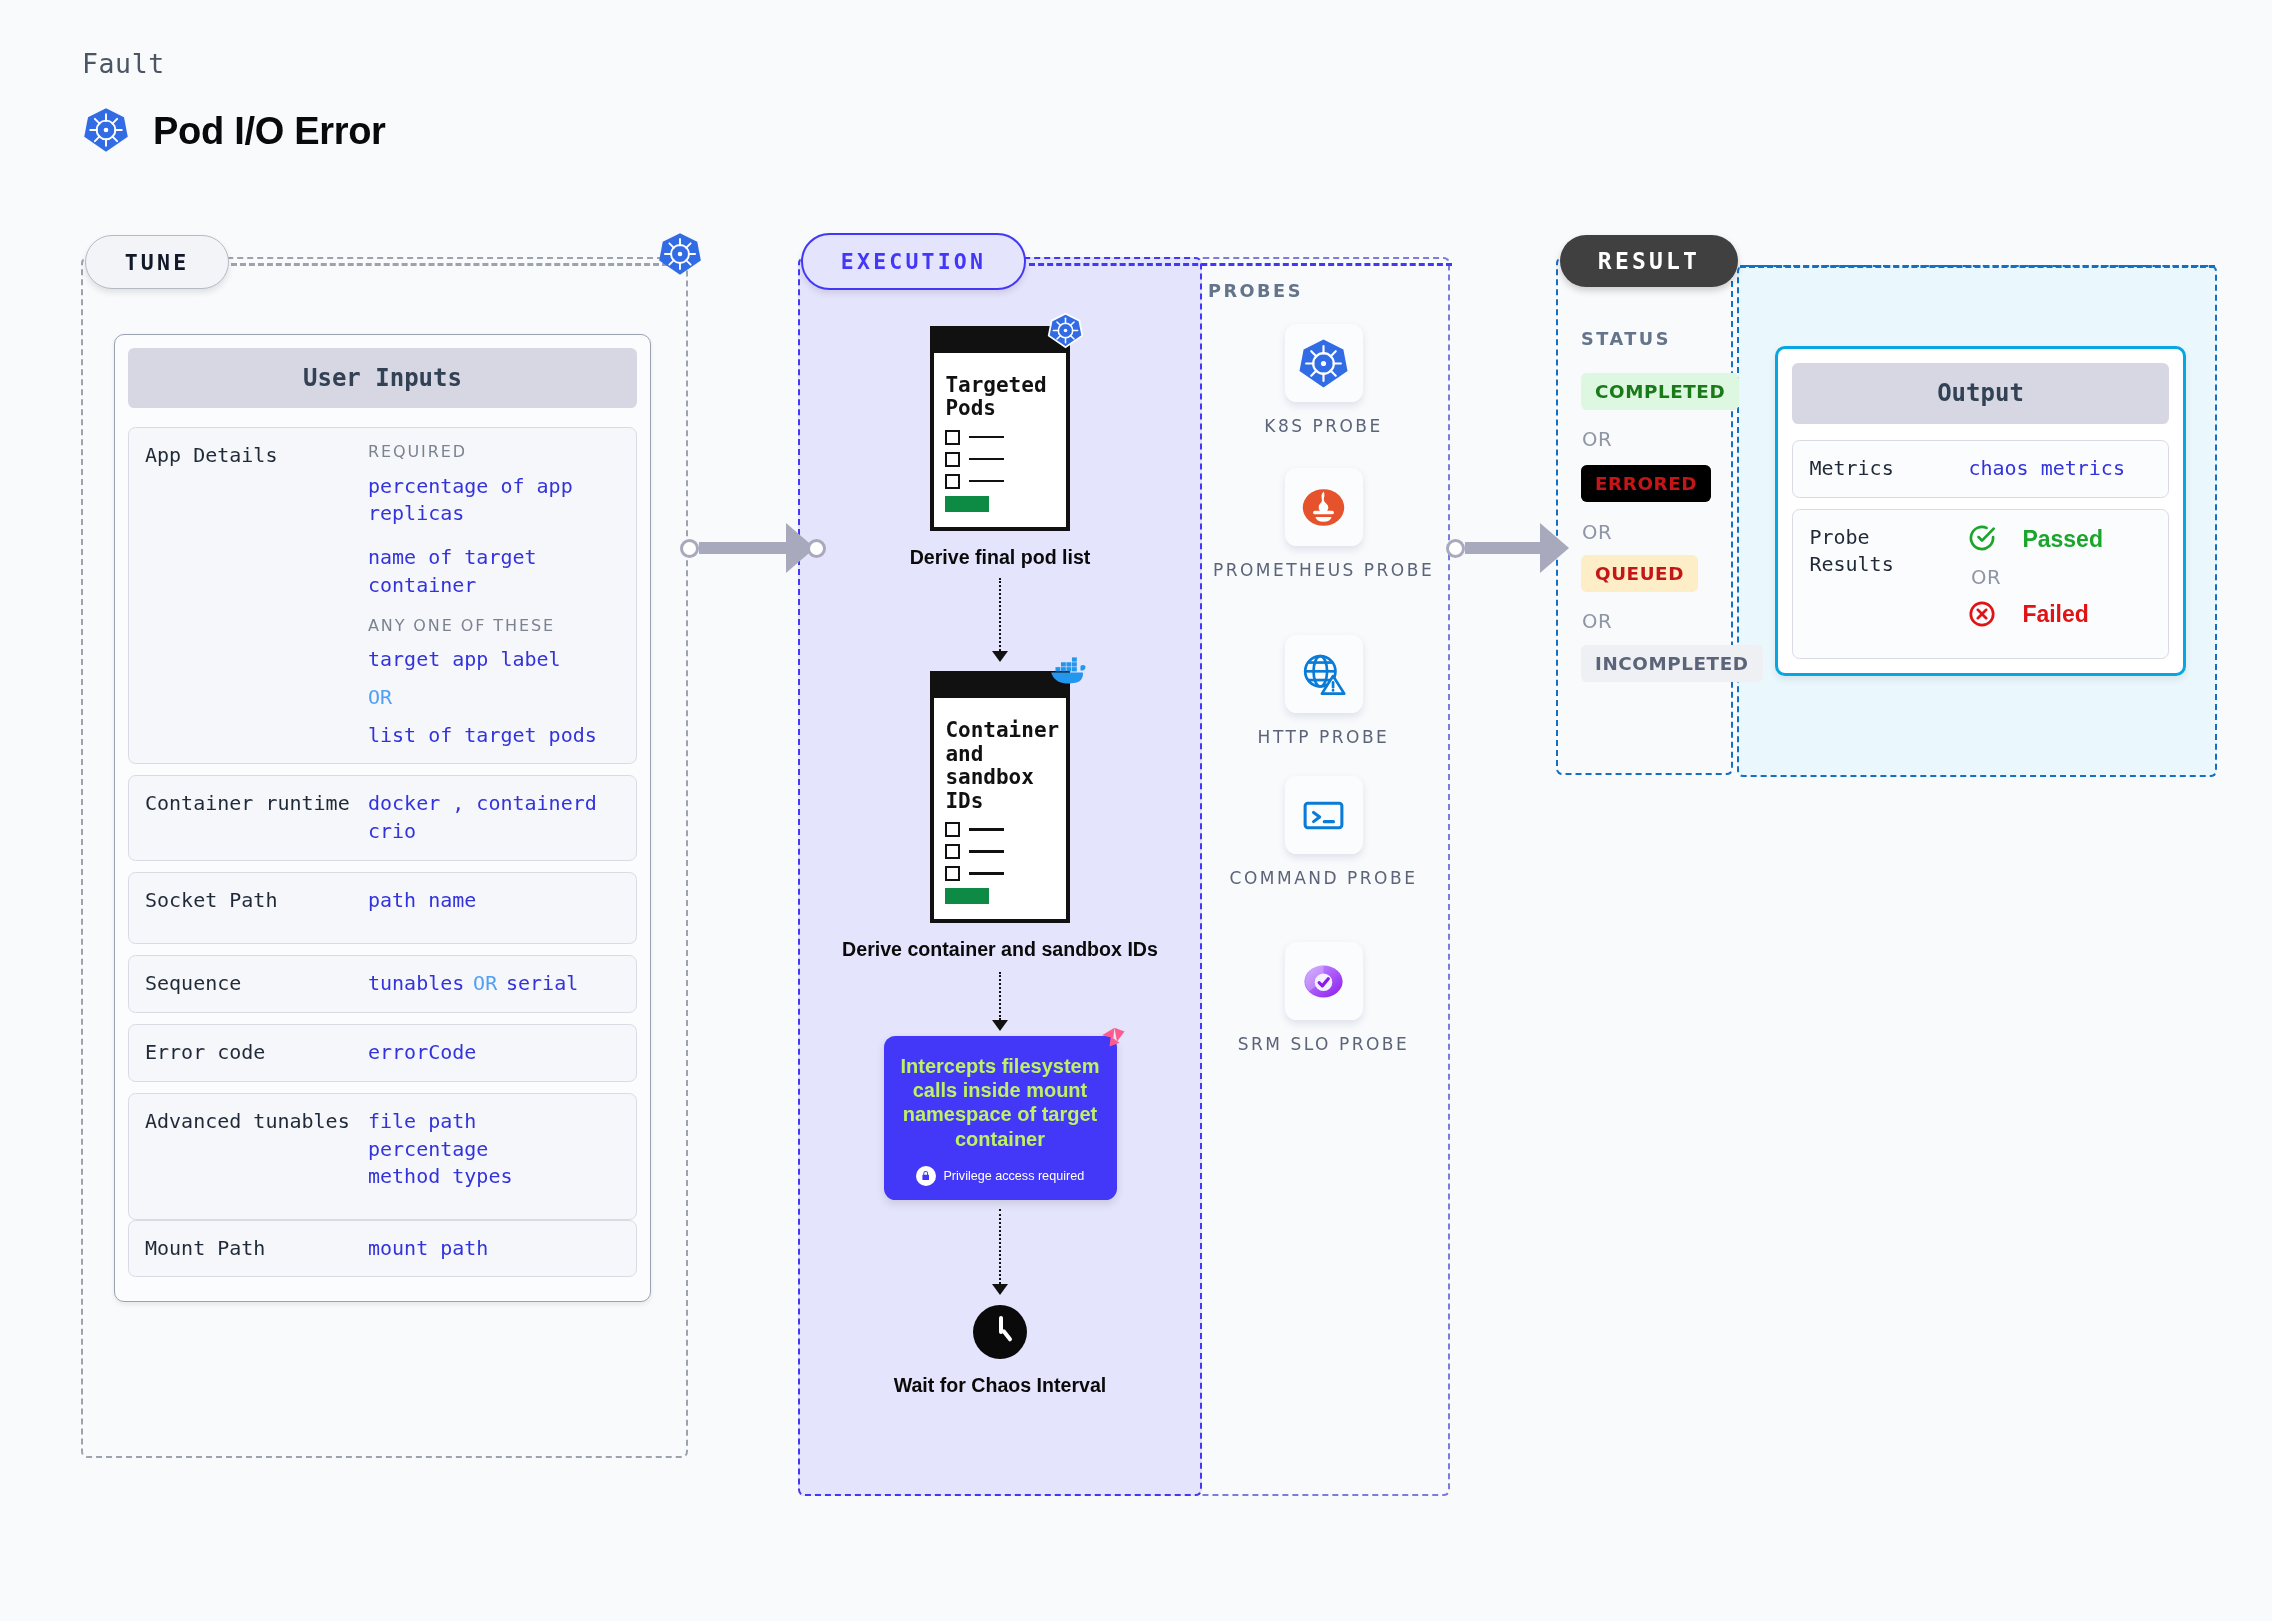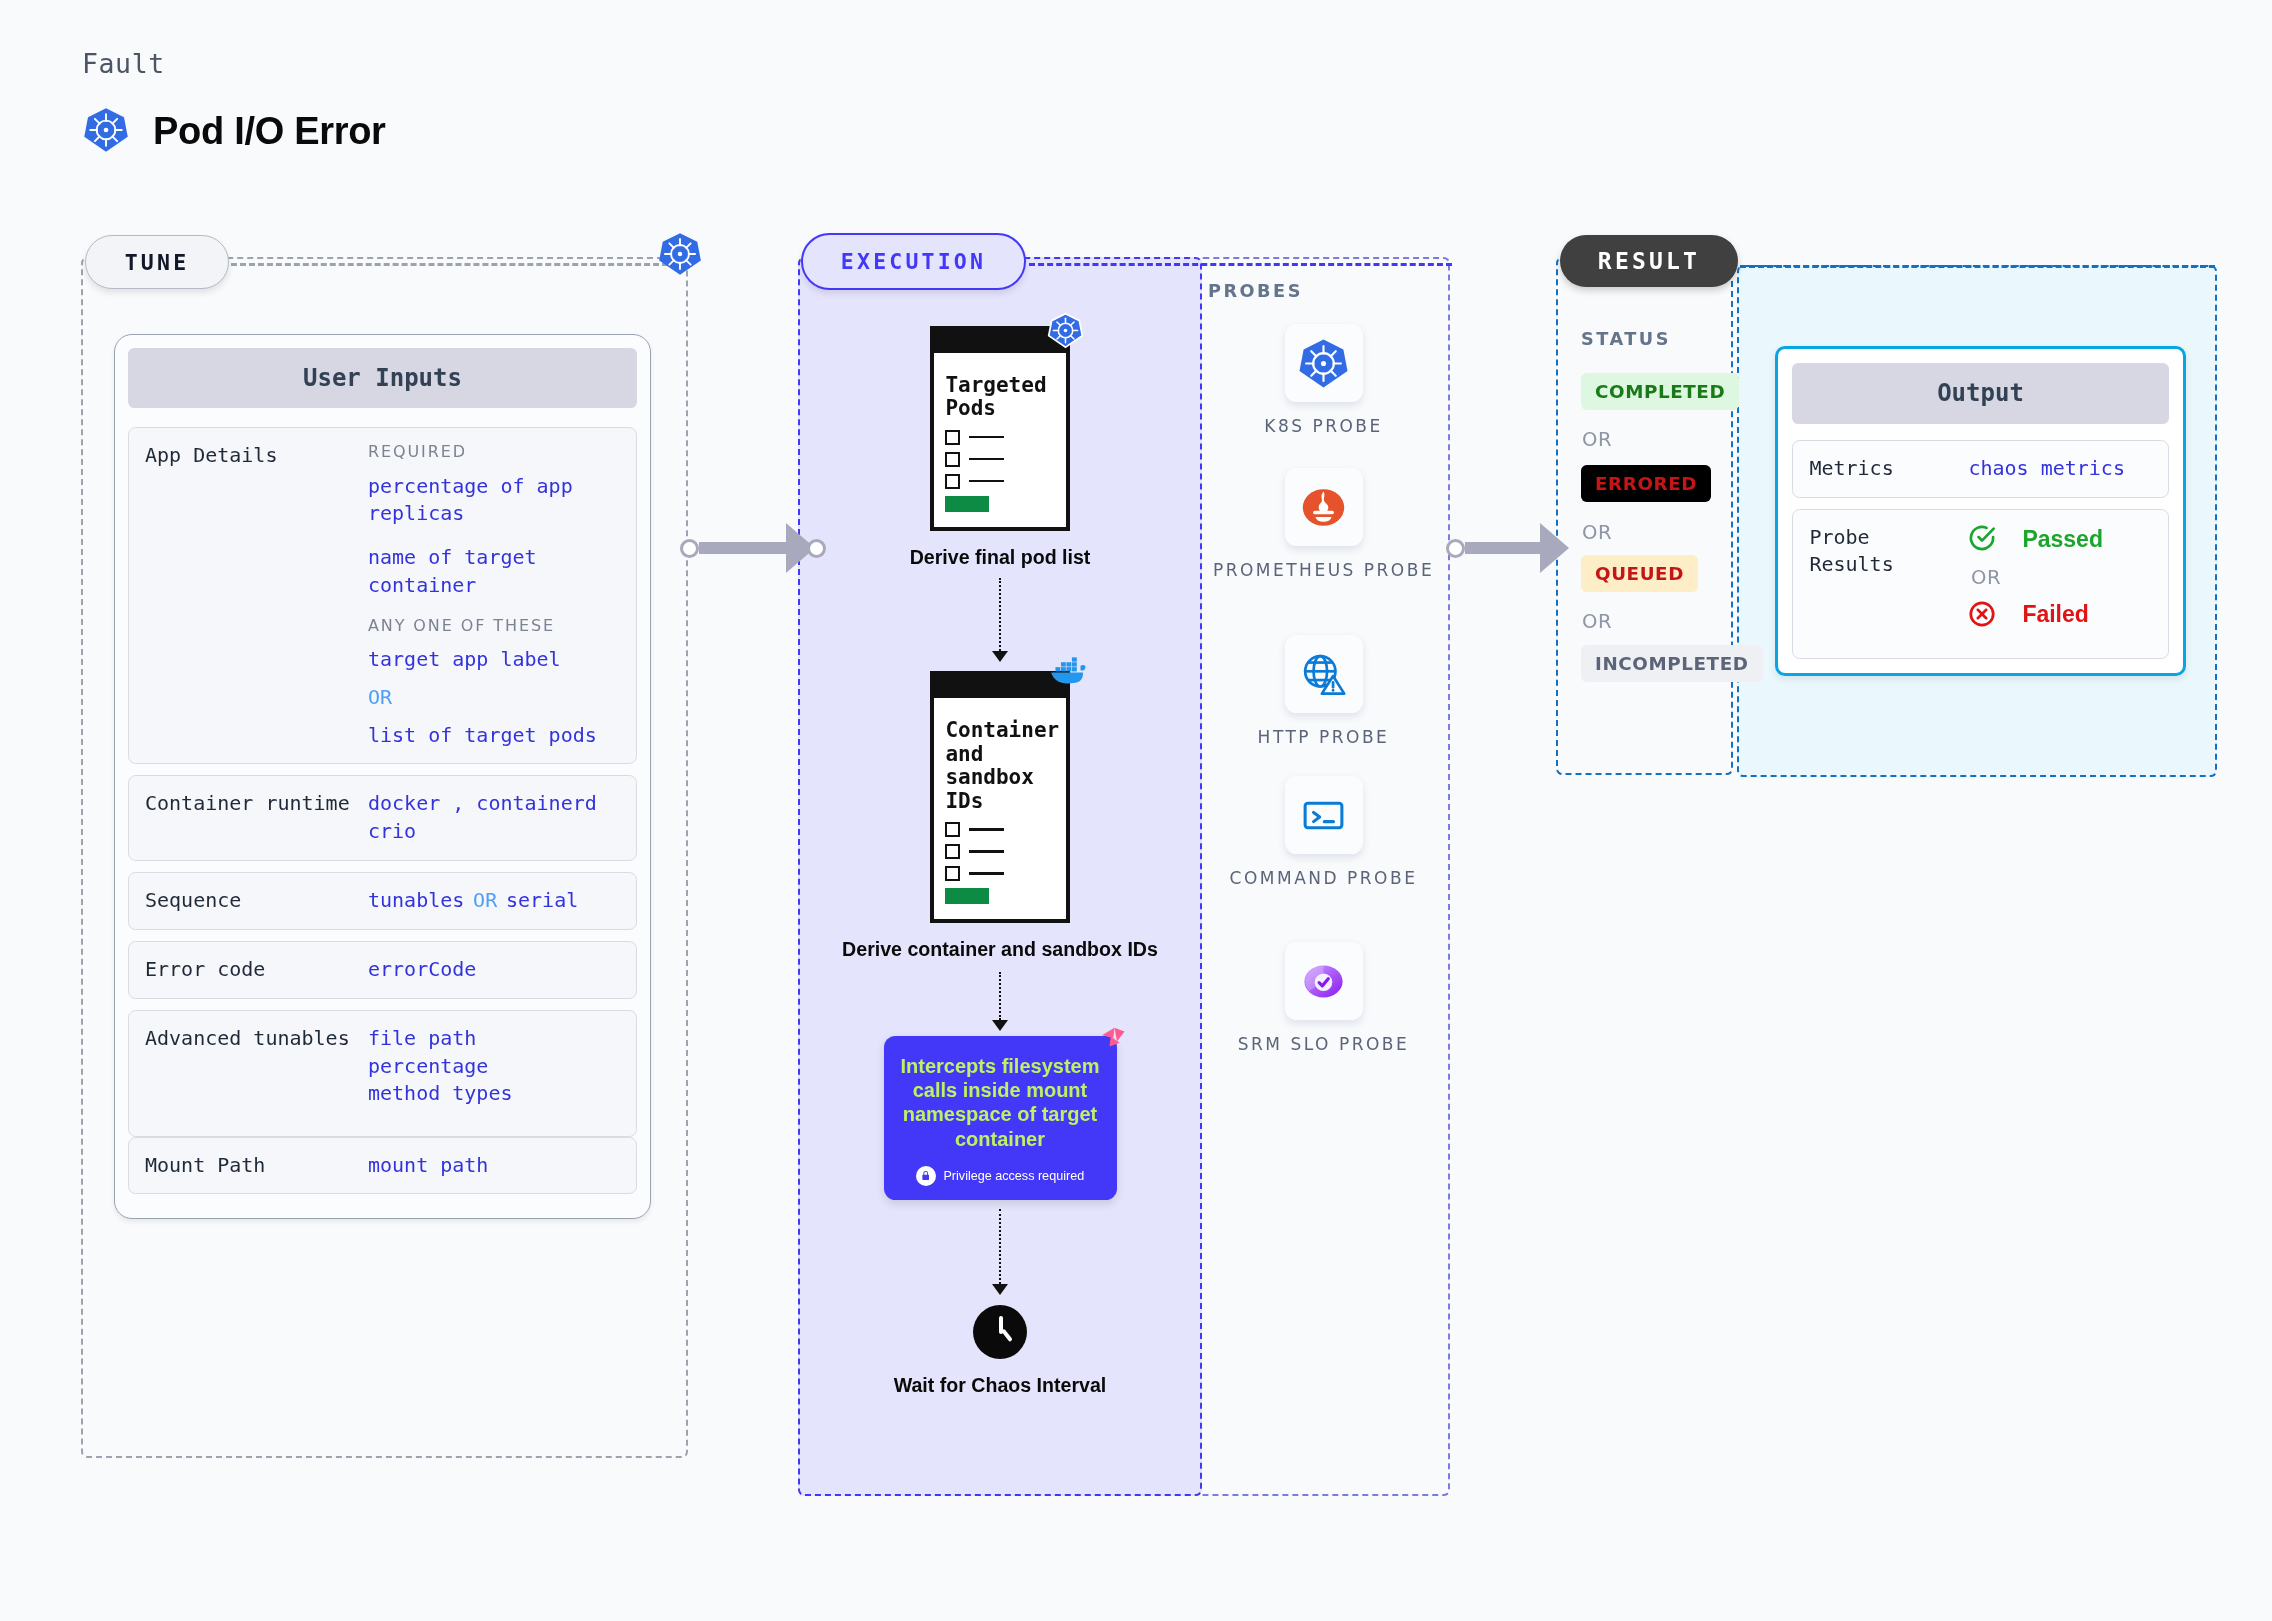--- a/index.html
+++ b/index.html
@@ -72,21 +72,21 @@
   .mini-label {
     font-family: "DejaVu Sans", sans-serif;
     font-size: 17.7px; font-weight: bold; letter-spacing: 2.5px; color: #64748b;
   }
   #probes-label { left: 1208px; top: 281px; }
   #status-label { left: 1581px; top: 329px; }
 
   
   #user-inputs-card {
     left: 114px; top: 334px; width: 537px;
-    border: 1.9px solid #9aa2b1; border-radius: 18px;
+    border: 1.9px solid #9aa2b1; border-radius: 10px;
     background: #fbfcfe; padding: 12.6px;
     box-shadow: 0 2.5px 5px rgba(0,0,0,.07);
   }
   .card-title {
     background: #d6d7e3; border-radius: 6.3px;
     text-align: center;
     font-family: "DejaVu Sans Mono", monospace;
     font-weight: bold; font-size: 24px; color: #334155;
     padding: 16.4px 0; margin-bottom: 19px;
   }
@@ -313,20 +313,26 @@
   </div>
 
   <div class="row">
     <div class="k">Container runtime</div>
     <div class="v">
       <div class="mono-blue">docker , containerd</div>
       <div class="mono-blue">crio</div>
     </div>
   </div>
 
+  <div class="row" style="padding-bottom:28px">
+    <div class="k">Socket Path</div>
+    <div class="v">
+        <div class="mono-blue">path name</div>
+      </div>
+  </div>
 
   <div class="row">
     <div class="k">Sequence</div>
     <div class="v" style="display:flex; gap:8.8px;">
       <span class="mono-blue">tunables</span>
       <span class="mono-blue or-blue">OR</span>
       <span class="mono-blue">serial</span>
     </div>
   </div>
 

